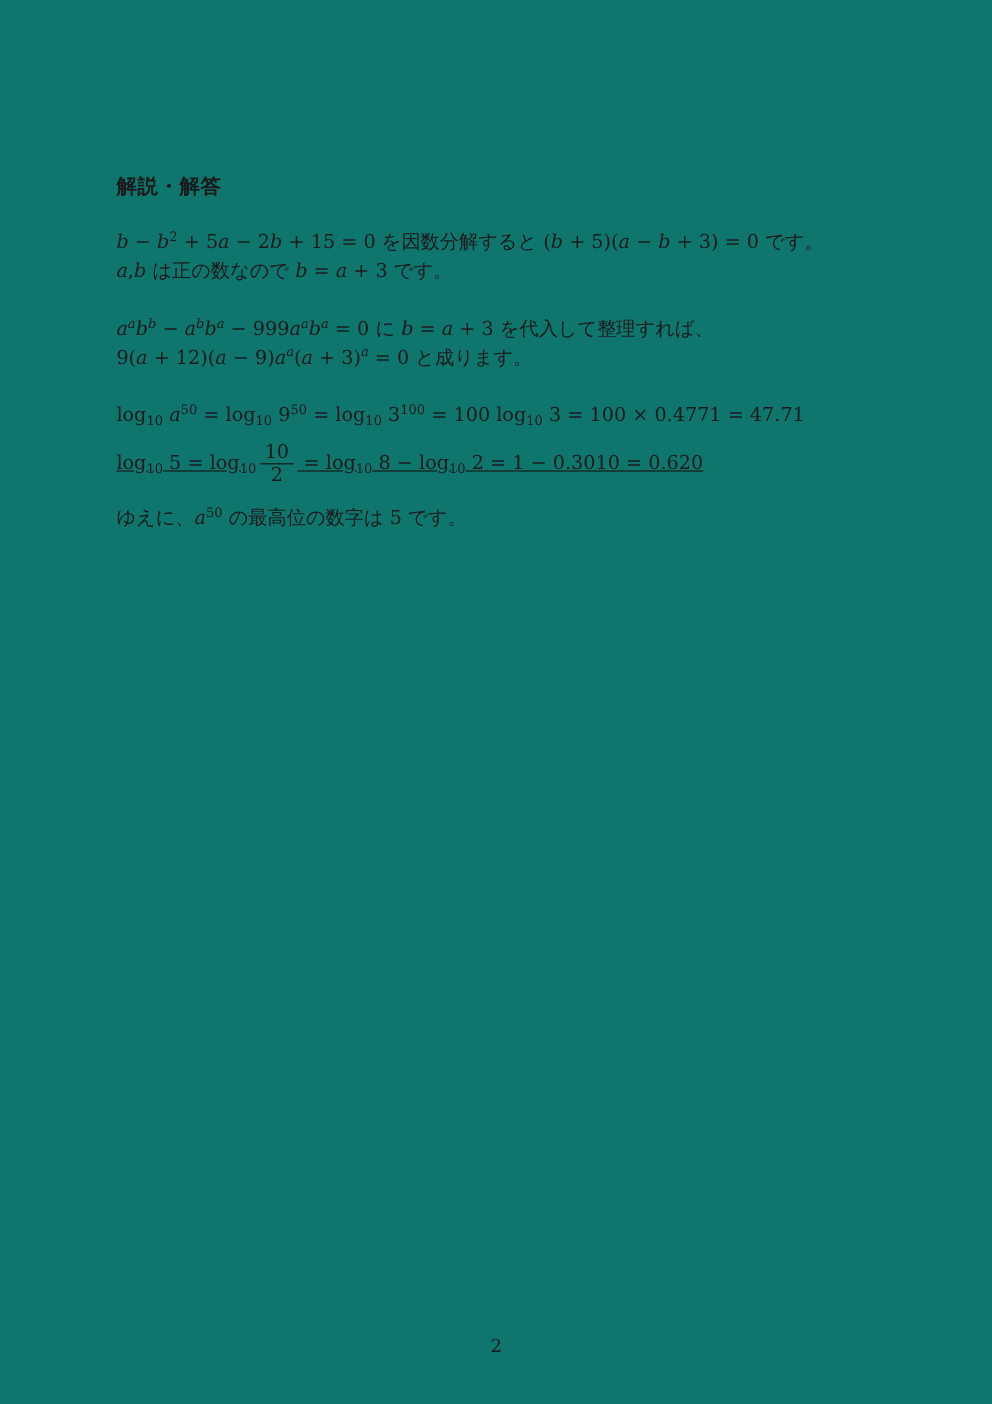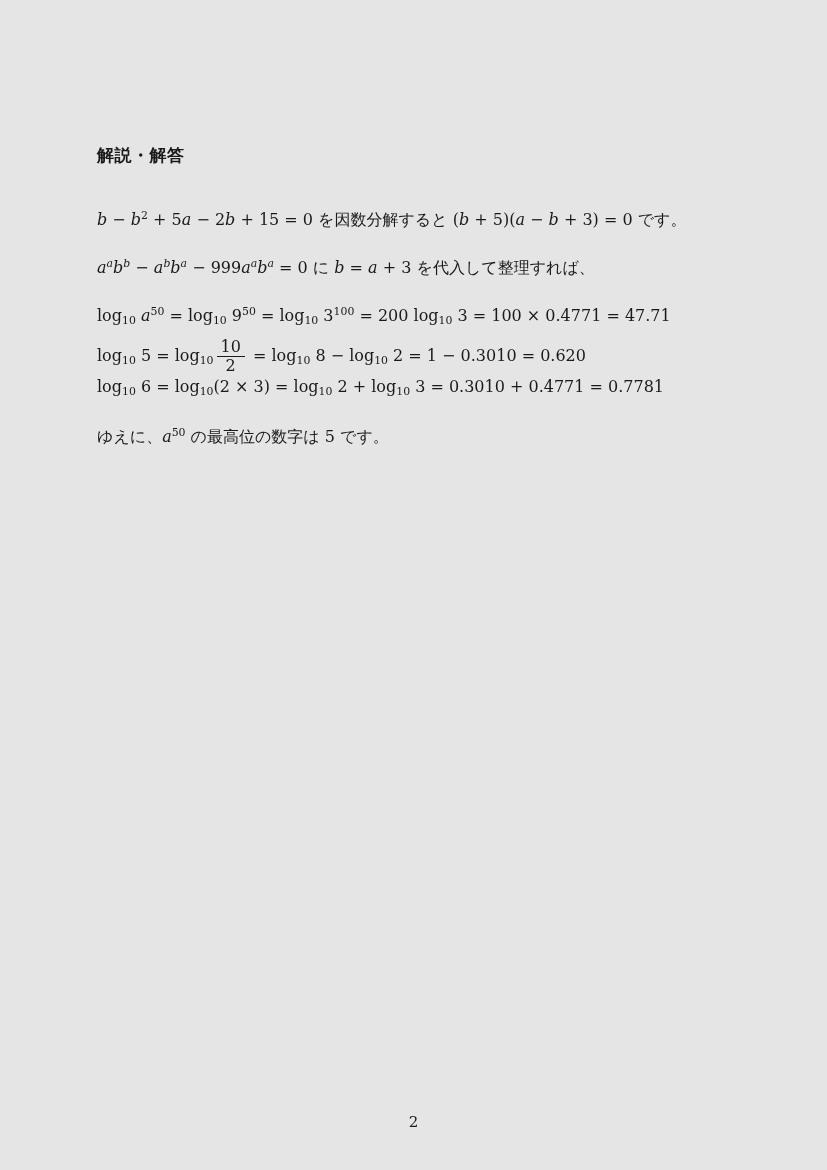--- a/index.html
+++ b/index.html
@@ -6,40 +6,40 @@
   body {
     width: 827px; height: 1170px;
     background: #ffffff;
     font-family: "DejaVu Serif", serif;
     color: #1a1a1a;
     position: relative;
     overflow: hidden;
   }
   .page {
     position: absolute; inset: 0;
-    background: #e5e5e5;
+    background: #0f766e;
   }
   .heading {
     position: absolute;
     left: 97px; top: 144px;
     font-family: "Liberation Sans", sans-serif;
     font-weight: 700;
     font-size: 17px;
     letter-spacing: 0.5px;
     margin: 0;
   }
   .content {
     position: absolute;
-    left: 97px; top: 208px;
+    left: 97px; top: 190px;
     width: 650px;
     font-size: 16px;
   }
   .para { margin: 0 0 24px 0; }
   .para.mb-sm { margin-bottom: 10px; }
-  .para.mb-md { margin-bottom: 26px; }
+  .para.mb-md { margin-bottom: 15px; text-decoration: underline; }
   .line { line-height: 24px; min-height: 24px; white-space: nowrap; }
   .mi { font-style: italic; }
   .mr { font-style: normal; }
   sup, sub { font-size: 68%; line-height: 0; }
   sup { vertical-align: baseline; position: relative; top: -0.55em; }
   sub { vertical-align: baseline; position: relative; top: 0.28em; }
   .frac {
     display: inline-block;
     text-align: center;
     vertical-align: middle;
@@ -60,33 +60,34 @@
 <body>
 
 <div class="page">
 
   <h1 class="heading">解説・解答</h1>
 
   <div class="content">
 
     <div class="para">
       <div class="line"><span class="mi">b</span><span class="mr"> − </span><span class="mi">b</span><sup>2</sup><span class="mr"> + 5</span><span class="mi">a</span><span class="mr"> − 2</span><span class="mi">b</span><span class="mr"> + 15 = 0 を因数分解すると (</span><span class="mi">b</span><span class="mr"> + 5)(</span><span class="mi">a</span><span class="mr"> − </span><span class="mi">b</span><span class="mr"> + 3) = 0 です。</span></div>
+      <div class="line"><span class="mi">a</span><span class="mr">,</span><span class="mi">b</span><span class="mr"> は正の数なので </span><span class="mi">b</span><span class="mr"> = </span><span class="mi">a</span><span class="mr"> + 3 です。</span></div>
     </div>
 
     <div class="para">
       <div class="line"><span class="mi">a</span><sup><span class="mi">a</span></sup><span class="mi">b</span><sup><span class="mi">b</span></sup><span class="mr"> − </span><span class="mi">a</span><sup><span class="mi">b</span></sup><span class="mi">b</span><sup><span class="mi">a</span></sup><span class="mr"> − 999</span><span class="mi">a</span><sup><span class="mi">a</span></sup><span class="mi">b</span><sup><span class="mi">a</span></sup><span class="mr"> = 0 に </span><span class="mi">b</span><span class="mr"> = </span><span class="mi">a</span><span class="mr"> + 3 を代入して整理すれば、</span></div>
+      <div class="line"><span class="mr">9(</span><span class="mi">a</span><span class="mr"> + 12)(</span><span class="mi">a</span><span class="mr"> − 9)</span><span class="mi">a</span><sup><span class="mi">a</span></sup><span class="mr">(</span><span class="mi">a</span><span class="mr"> + 3)</span><sup><span class="mi">a</span></sup><span class="mr"> = 0 と成ります。</span></div>
     </div>
 
     <div class="para mb-sm">
-      <div class="line"><span class="mr">log</span><sub>10</sub><span class="mr"> </span><span class="mi">a</span><sup>50</sup><span class="mr"> = log</span><sub>10</sub><span class="mr"> 9</span><sup>50</sup><span class="mr"> = log</span><sub>10</sub><span class="mr"> 3</span><sup>100</sup><span class="mr"> = 200 log</span><sub>10</sub><span class="mr"> 3 = 100 × 0.4771 = 47.71</span></div>
+      <div class="line"><span class="mr">log</span><sub>10</sub><span class="mr"> </span><span class="mi">a</span><sup>50</sup><span class="mr"> = log</span><sub>10</sub><span class="mr"> 9</span><sup>50</sup><span class="mr"> = log</span><sub>10</sub><span class="mr"> 3</span><sup>100</sup><span class="mr"> = 100 log</span><sub>10</sub><span class="mr"> 3 = 100 × 0.4771 = 47.71</span></div>
     </div>
 
     <div class="para mb-md">
       <div class="line"><span class="mr">log</span><sub>10</sub><span class="mr"> 5 = log</span><sub>10</sub><span class="frac"><span class="num">10</span><span class="den">2</span></span><span class="mr"> = log</span><sub>10</sub><span class="mr"> 8 − log</span><sub>10</sub><span class="mr"> 2 = 1 − 0.3010 = 0.620</span></div>
-      <div class="line"><span class="mr">log</span><sub>10</sub><span class="mr"> 6 = log</span><sub>10</sub><span class="mr">(2 × 3) = log</span><sub>10</sub><span class="mr"> 2 + log</span><sub>10</sub><span class="mr"> 3 = 0.3010 + 0.4771 = 0.7781</span></div>
     </div>
 
     <div class="para">
       <div class="line"><span class="mr">ゆえに、</span><span class="mi">a</span><sup>50</sup><span class="mr"> の最高位の数字は 5 です。</span></div>
     </div>
 
   </div>
 
   <div class="page-number">2</div>
 

